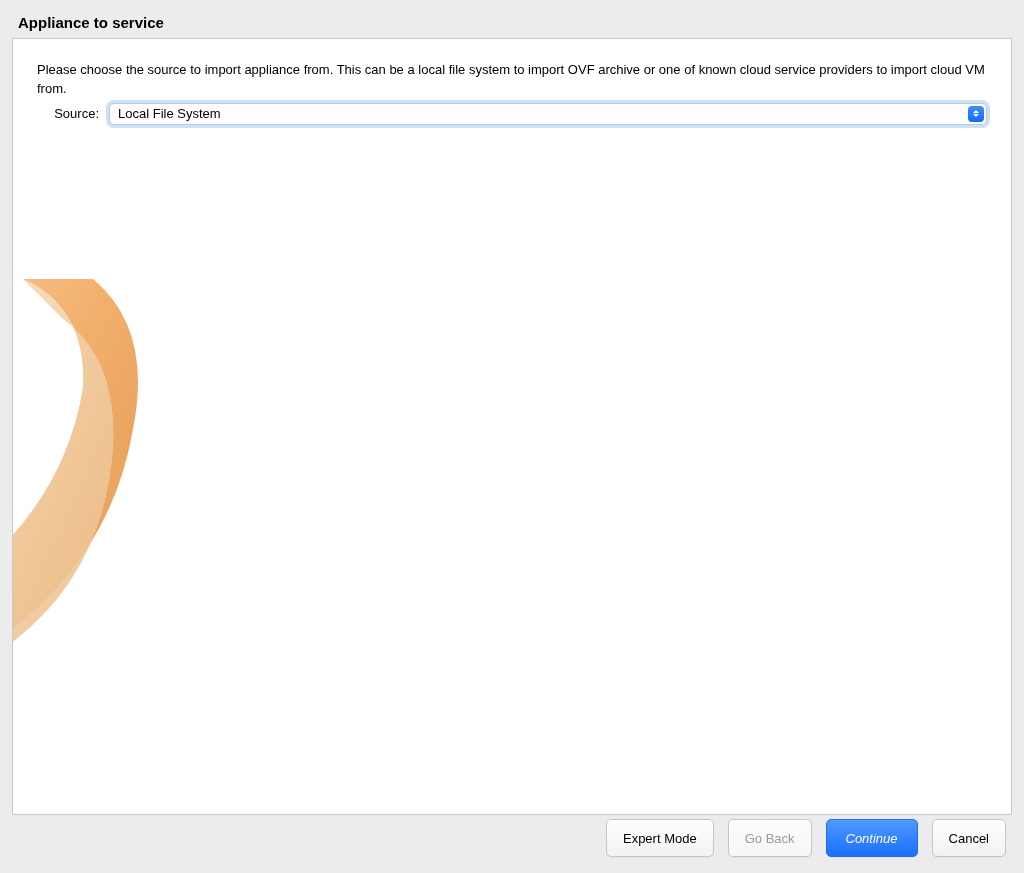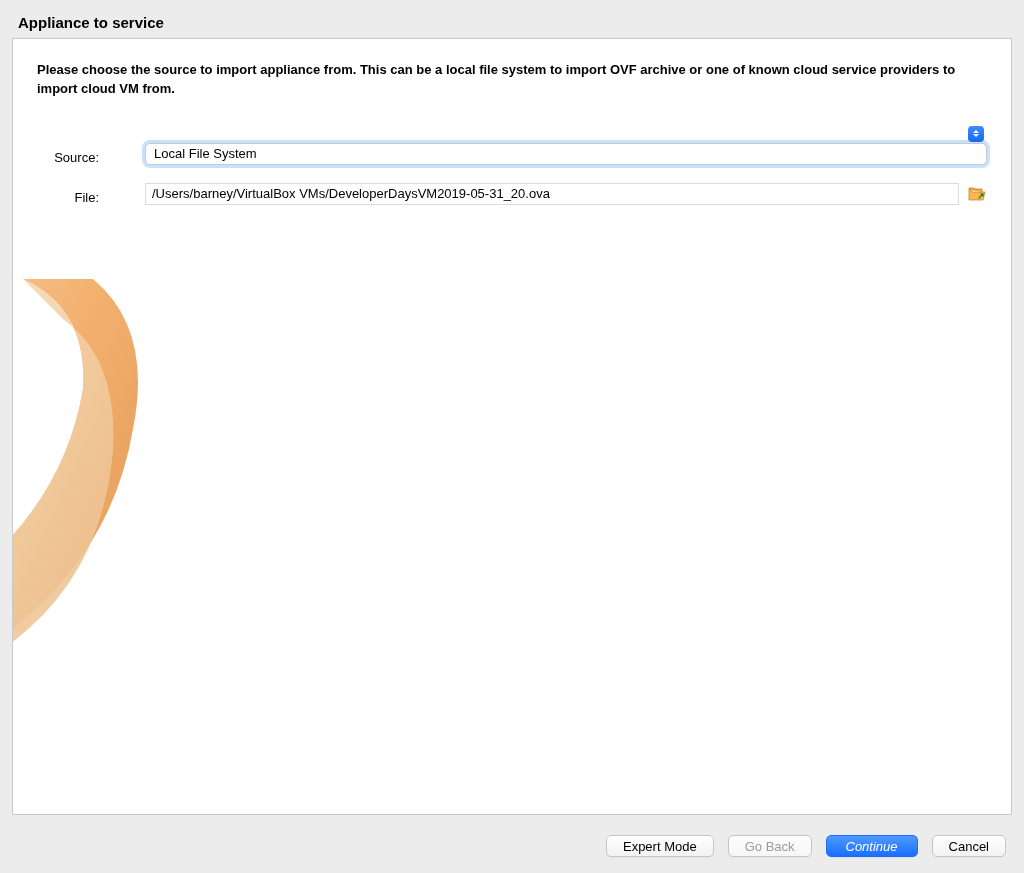--- a/index.html
+++ b/index.html
@@ -37,28 +37,26 @@
       pointer-events: none;
       opacity: 0.95;
     }
     .content {
       position: relative;
       padding: 22px 24px 0 24px;
     }
     .intro-text {
       font-size: 13px;
       line-height: 1.45;
-      margin-bottom: 24px;
-      font-weight: bold;
+      margin-bottom: 4px;
     }
     .row {
       display: flex;
-      align-items: flex-end;
+      align-items: center;
       margin-bottom: 18px;
-      gap: 36px;
     }
     .row-label {
       width: 72px;
       text-align: right;
       padding-right: 10px;
       font-size: 13px;
     }
     .select-wrap {
       flex: 1;
       position: relative;
@@ -68,21 +66,20 @@
       height: 22px;
       border: 1px solid #c9c9c9;
       border-radius: 5px;
       background: #fff;
       padding: 0 24px 0 8px;
       font-size: 13px;
       display: flex;
       align-items: center;
       box-shadow: 0 0 0 3px rgba(0,122,255,0.22);
       cursor: default;
-      margin-top: 20px;
     }
     .select-indicator {
       position: absolute;
       right: 3px;
       top: 3px;
       width: 16px;
       height: 16px;
       border-radius: 4px;
       background: linear-gradient(#3f8dff, #1568ff);
       display: flex;
@@ -128,21 +125,21 @@
       justify-content: center;
     }
     .footer {
       position: absolute;
       right: 18px;
       bottom: 16px;
       display: flex;
       gap: 14px;
     }
     .btn {
-      height: 22px;
+      height: 38px;
       padding: 0 16px;
       border: 1px solid #c6c6c6;
       border-radius: 5px;
       background: linear-gradient(#ffffff, #f2f2f2);
       font-size: 13px;
       display: flex;
       align-items: center;
       justify-content: center;
       cursor: default;
       box-shadow: 0 1px 0 rgba(0,0,0,0.03);
@@ -195,33 +192,20 @@
           <span>Local File System</span>
         </div>
         <div class="select-indicator">
           <div class="chev-up"></div>
           <div class="chev-down"></div>
         </div>
       </div>
     </div>
 
 
-    <div class="row">
-      <div class="row-label">File:</div>
-      <div class="file-input-wrap">
-        <input class="file-input" type="text" value="/Users/barney/VirtualBox VMs/DeveloperDaysVM2019-05-31_20.ova" style="">
-        <div class="browse-btn">
-          <svg width="18" height="18" viewBox="0 0 18 18">
-            <path d="M1 5 L1 15 L15 15 L17 7 L4 7 L3 5 Z" fill="#f7b955" stroke="#c87a12" stroke-width="0.7"></path>
-            <path d="M1 5 L1 3 L6 3 L7 4 L14 4 L14 7" fill="#f2a53c" stroke="#c87a12" stroke-width="0.7"></path>
-            <path d="M11 13 L15 9 M15 9 L13 9 M15 9 L15 11" fill="none" stroke="#2c8a2c" stroke-width="1.4" stroke-linecap="round"></path>
-          </svg>
-        </div>
-      </div>
-    </div>
   </div>
 </div>
 
 <div class="footer">
   <div class="btn">Expert Mode</div>
   <div class="btn disabled">Go Back</div>
   <div class="btn primary">Continue</div>
   <div class="btn">Cancel</div>
 </div>
 

